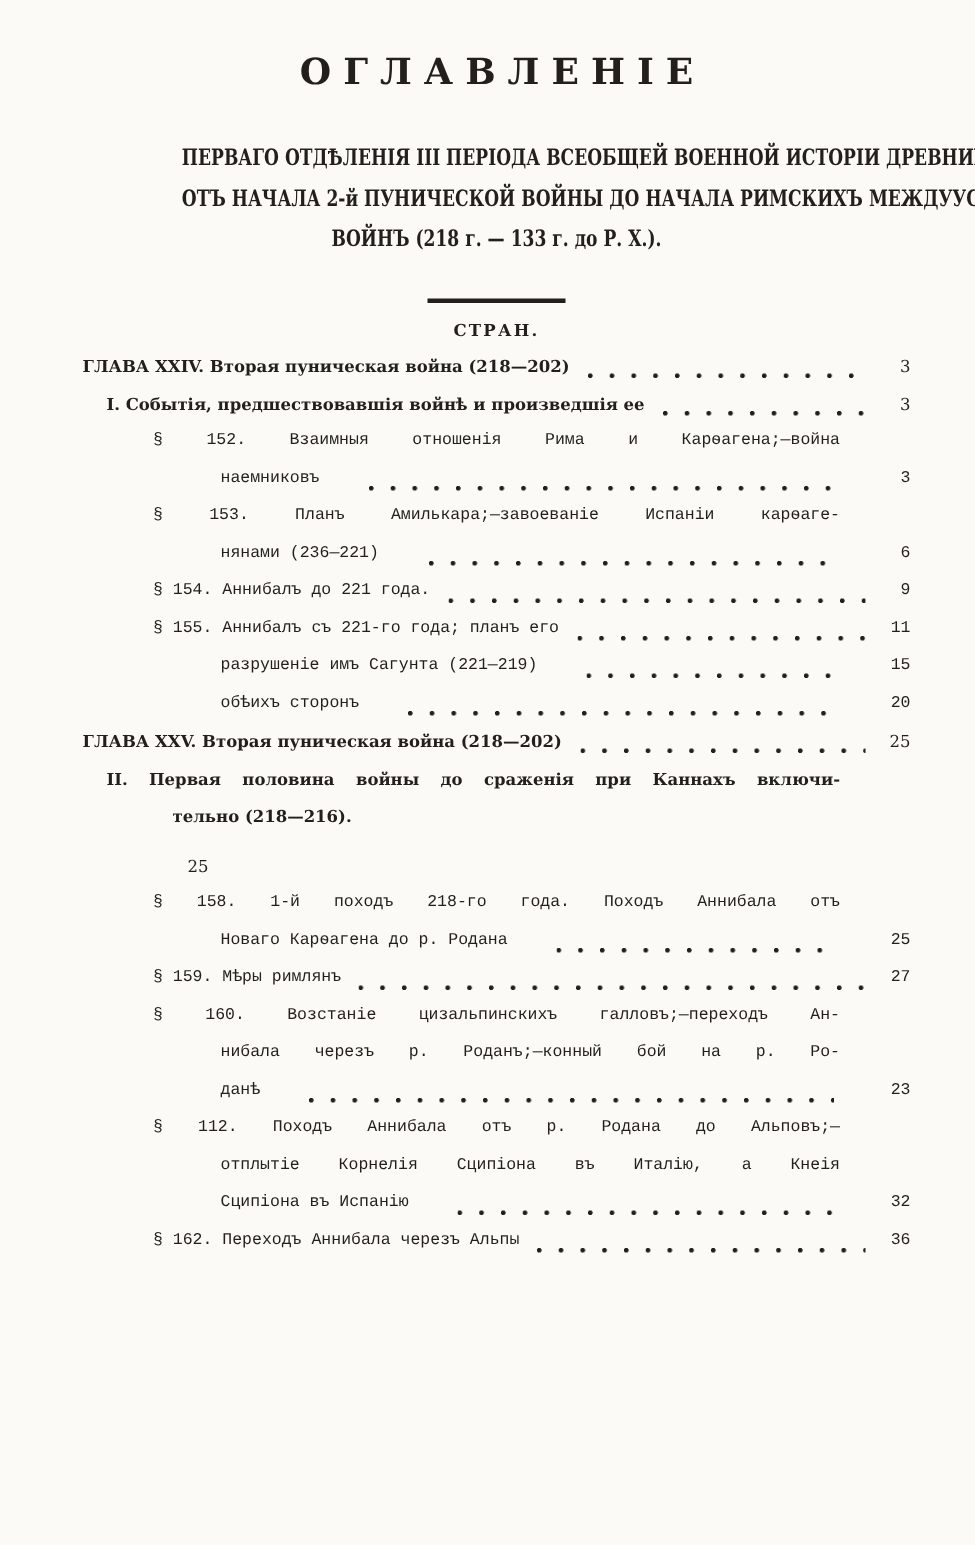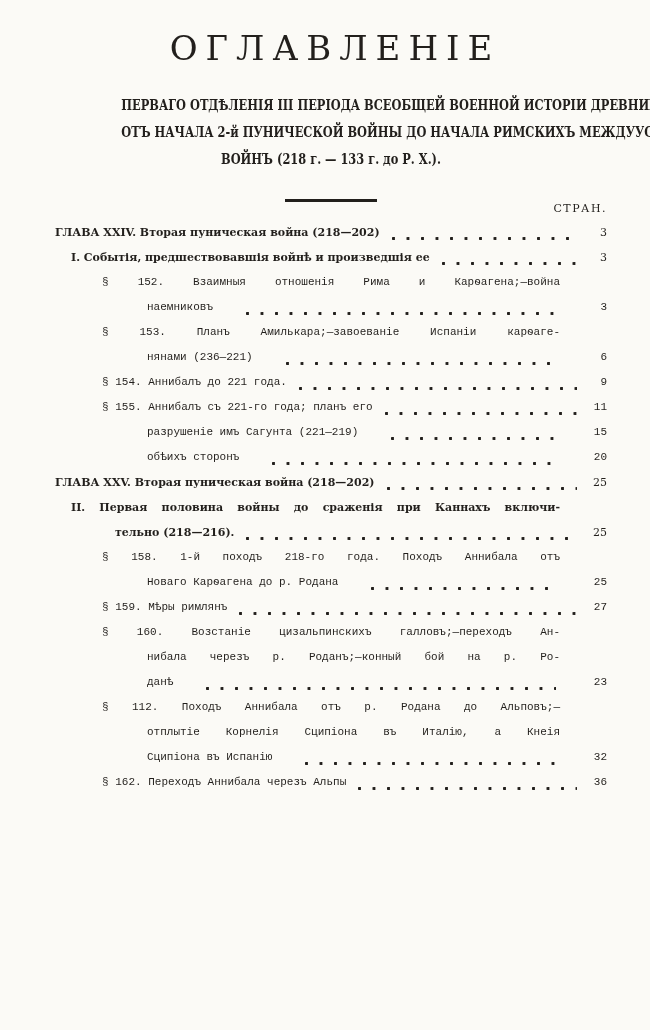--- a/index.html
+++ b/index.html
@@ -12,26 +12,26 @@
   }
   .page {
     box-sizing: border-box;
     width: 650px; height: 1030px;
     padding: 30px 43px 0 55px;
   }
 
   
   .title {
     text-align: center;
-    font-size: 34px;
+    font-size: 24px;
     letter-spacing: 8px;
     text-indent: 8px; 
     line-height: 36px;
     white-space: nowrap;
-    font-weight: 400;
+    font-weight: 700;
   }
 
   
   .subtitle { margin-top: 26px; }
   .subtitle-line {
     font-weight: 700;
     font-size: 15px;
     line-height: 27px;
     text-align: center;
     white-space: nowrap;
@@ -39,23 +39,24 @@
     transform-origin: 50% 50%;
   }
 
   .divider {
     width: 92px; height: 3px;
     background: #221f1c;
     margin: 26px auto 0;
   }
 
   .col-header {
-    text-align: right;
+    margin-top: 12px;
+    text-align: center;
     font-size: 11px;
-    font-weight: 400;
+    font-weight: 700;
     letter-spacing: 1.5px;
   }
 
   
   .toc { margin-top: 5px; font-size: 11px; }
   .entry.chapter, .entry.section { font-weight: 700; }
   .entry.paragraph { font-weight: 400; font-family: Liberation Mono, monospace; }
   .line { line-height: 25px; }
 
   
@@ -83,21 +84,21 @@
     min-width: 24px;
     text-align: right;
     font-weight: 400;
   }
   .entry.chapter .pnum, .entry.section .pnum { font-weight: 400; }
 
   
   .entry.chapter  .line.first { margin-left: 0; }
   .entry.section  .line.first { margin-left: 16px; align-items: center; }
   .entry.paragraph .line.first { margin-left: 47px; }
-  .entry.section  .line.cont { margin-left: 60px; }
+  .entry.section  .line.cont { margin-left: 60px; flex-direction: column; }
   .entry.paragraph .line.cont { margin-left: 92px; gap: 21px; }
 </style>
 </head>
 <body>
 
 <div class="page">
   <div class="title">ОГЛАВЛЕНІЕ</div>
 
   <div class="subtitle">
     <div class="subtitle-line">ПЕРВАГО ОТДѢЛЕНІЯ III ПЕРІОДА ВСЕОБЩЕЙ ВОЕННОЙ ИСТОРІИ ДРЕВНИХЪ ВРЕМЕНЪ</div>

